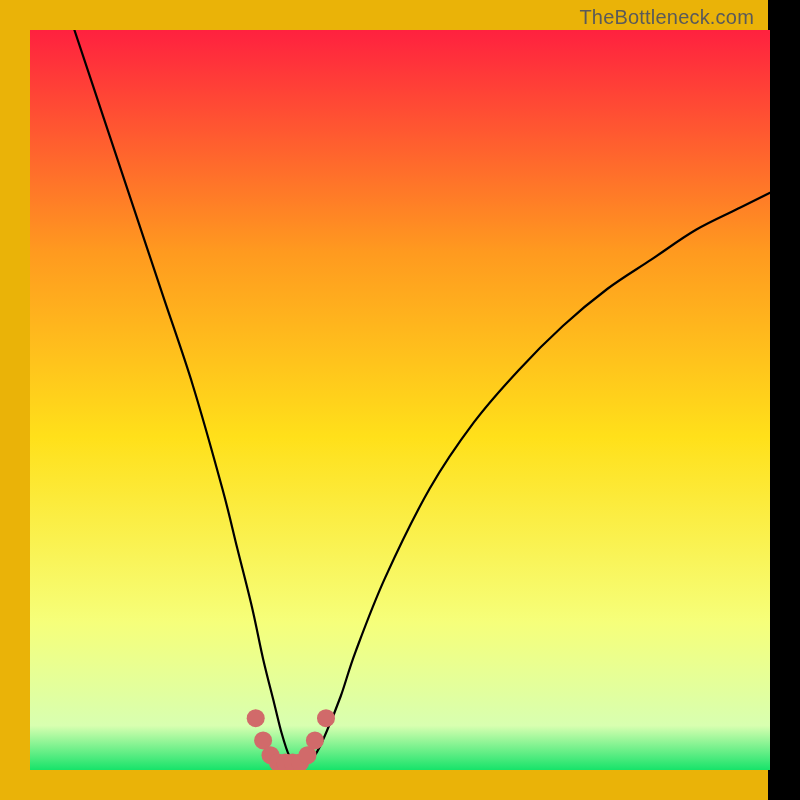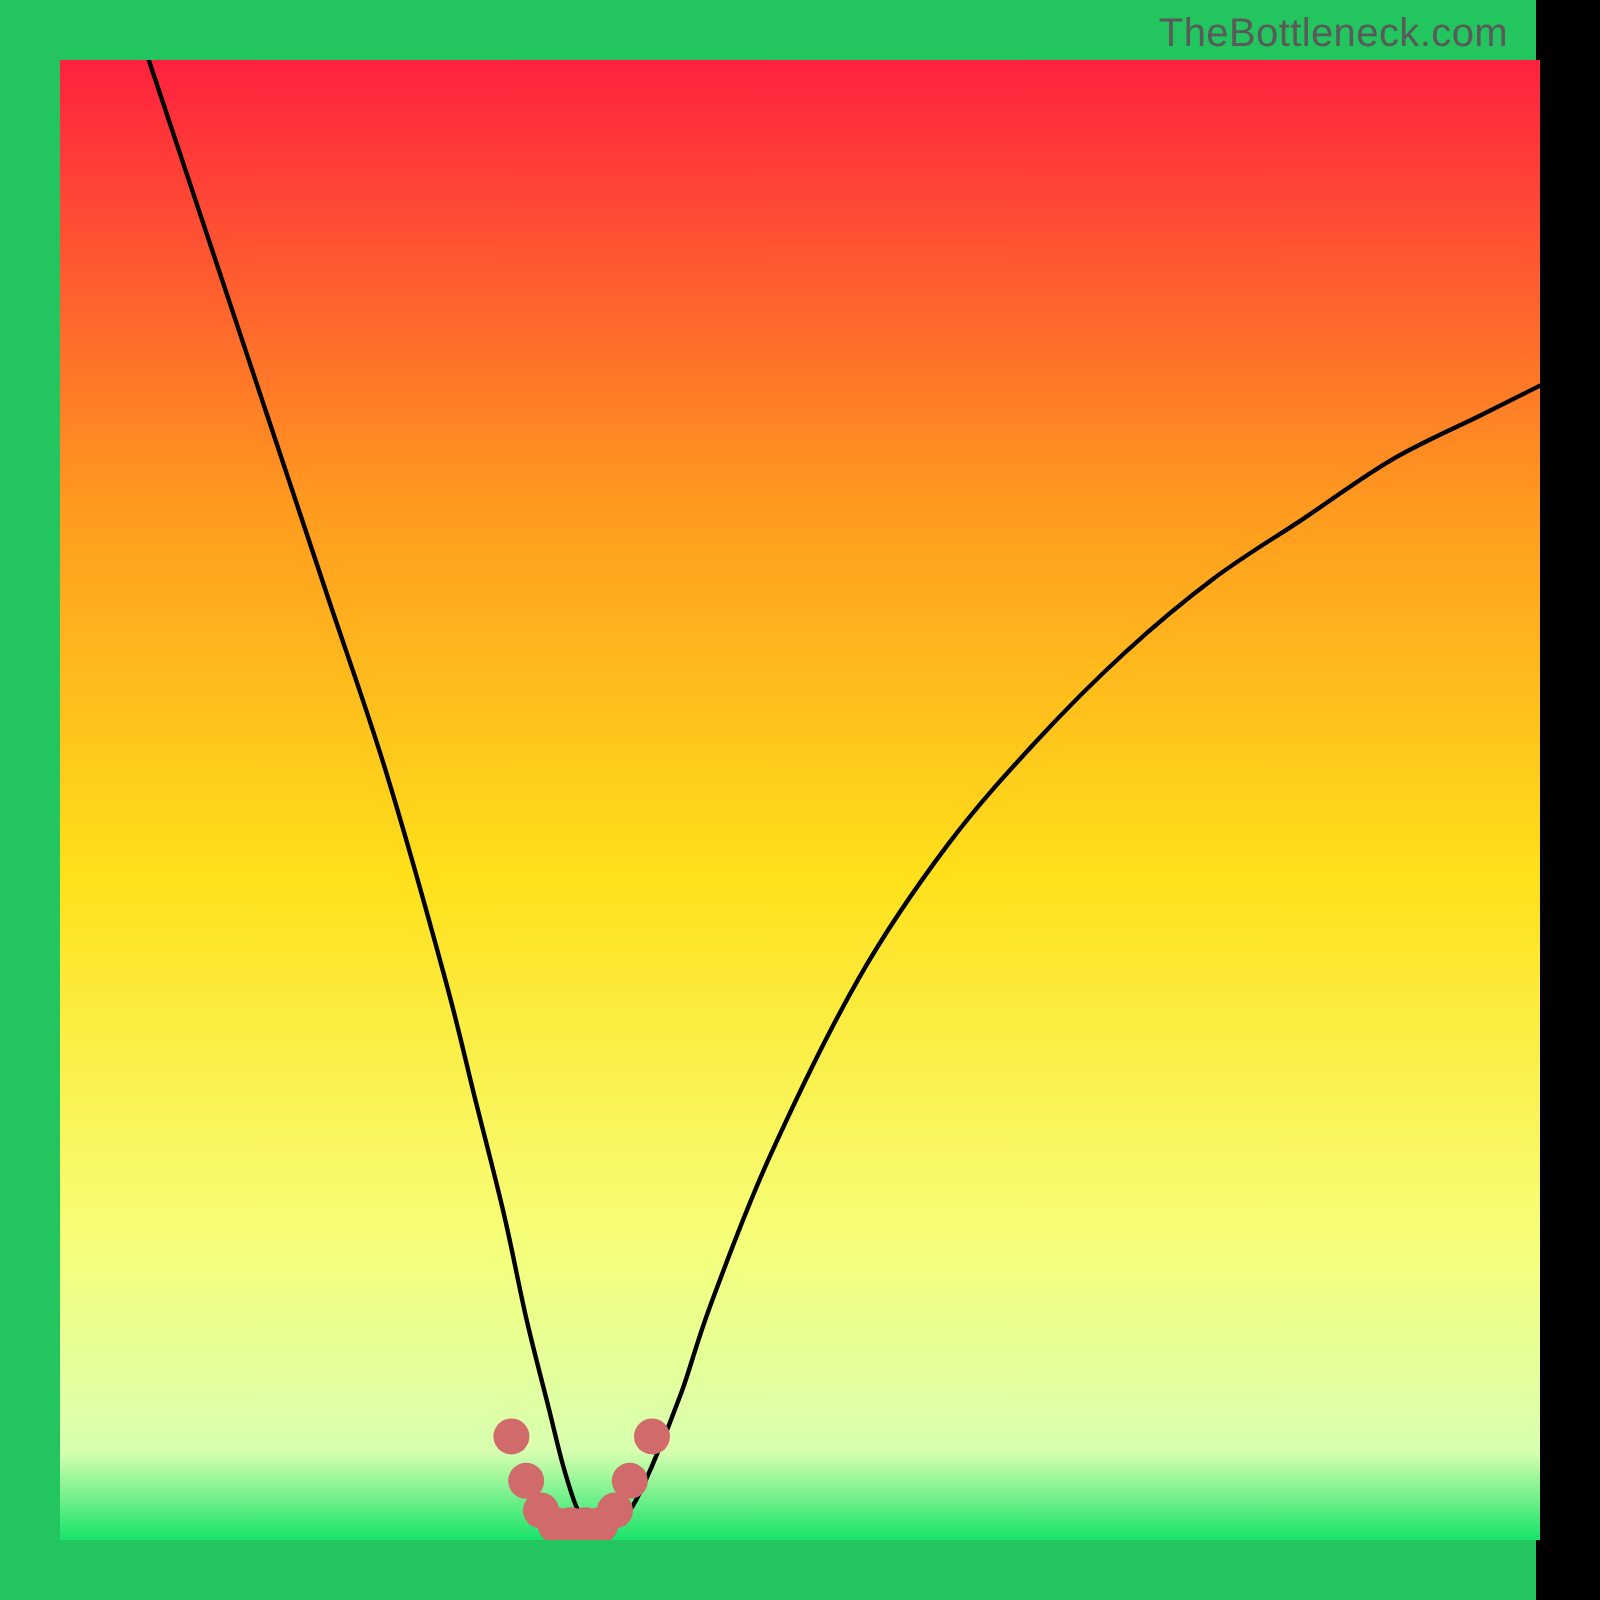--- a/index.html
+++ b/index.html
@@ -7,21 +7,21 @@
     padding: 0;
     width: 800px;
     height: 800px;
     background: #000;
     font-family: Arial, Helvetica, sans-serif;
   }
   .frame {
     position: absolute;
     top: 0; left: 0;
     width: 768px; height: 800px;
-    background: #22c55e;
+    background: #eab308;
   }
   .plot-wrap {
     position: absolute;
     left: 30px;
     top: 30px;
     width: 740px;
     height: 740px;
     overflow: hidden;
   }
   .plot-bg {

